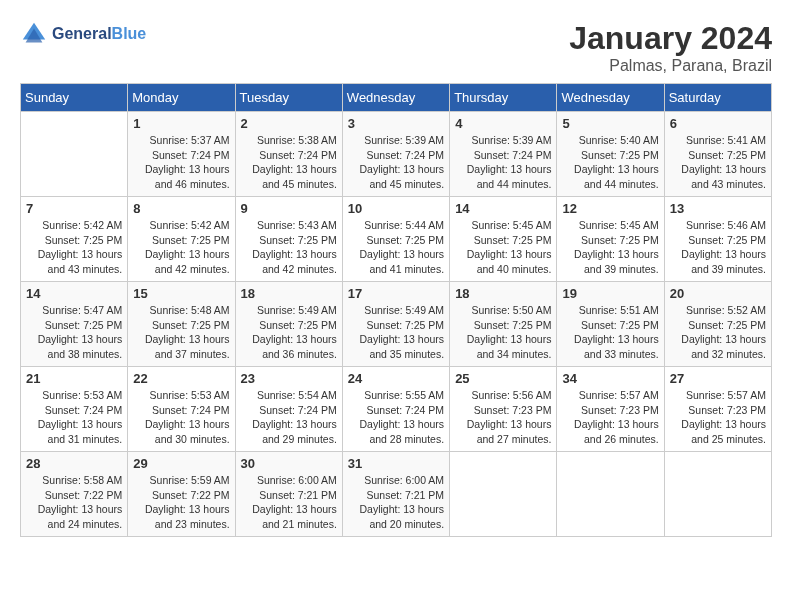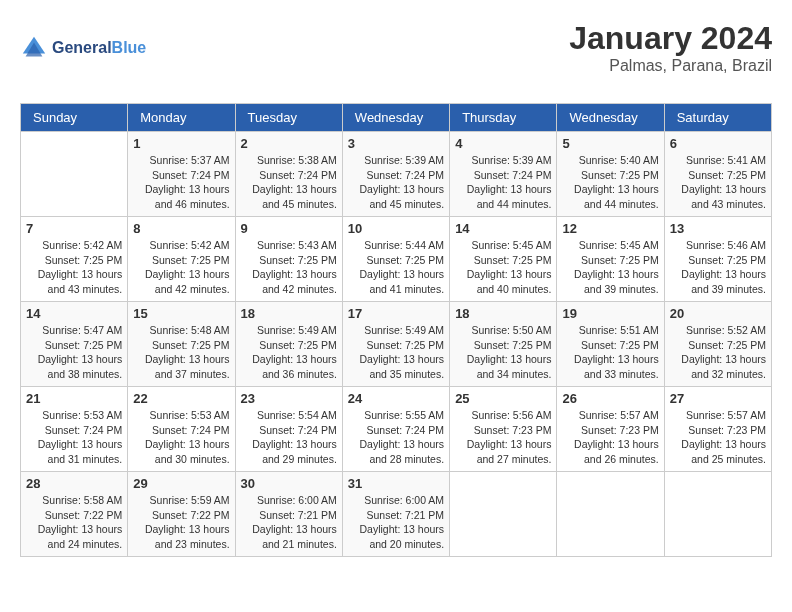--- a/index.html
+++ b/index.html
@@ -6,22 +6,22 @@
     body {
       font-family: Arial, sans-serif;
       background: #fff;
       width: 792px;
       min-height: 612px;
       padding: 20px;
     }
     .header-section {
       display: flex;
       justify-content: space-between;
-      align-items: center;
-      margin-bottom: 28px;
+      align-items: flex-start;
+      margin-bottom: 8px;
     }
     .logo {
       display: flex;
       align-items: center;
       gap: 4px;
     }
     .logo-icon {
       width: 28px;
       height: 28px;
     }
@@ -38,21 +38,21 @@
       color: #555;
     }
     table {
       width: 100%;
       border-collapse: collapse;
       font-size: 11px;
     }
     thead tr th {
       background: #2a5fac;
       color: #fff;
-      padding: 6px 12px;
+      padding: 6px 4px;
       text-align: left;
       font-size: 13px;
       font-weight: normal;
       border: 1px solid #ccc;
       margin-top: 32px;
     }
     tbody tr td {
       border: 1px solid #ccc;
       vertical-align: top;
       padding: 4px 5px;
@@ -289,21 +289,21 @@
 and 28 minutes.</div>
         </td>
         <td>
           <span class="day-number">25</span>
           <div class="day-info" style="white-space: pre-line;">Sunrise: 5:56 AM
 Sunset: 7:23 PM
 Daylight: 13 hours
 and 27 minutes.</div>
         </td>
         <td>
-          <span class="day-number">26</span>
+          <span class="day-number">34</span>
           <div class="day-info" style="white-space: pre-line;">Sunrise: 5:57 AM
 Sunset: 7:23 PM
 Daylight: 13 hours
 and 26 minutes.</div>
         </td>
         <td>
           <span class="day-number">27</span>
           <div class="day-info" style="white-space: pre-line;">Sunrise: 5:57 AM
 Sunset: 7:23 PM
 Daylight: 13 hours

